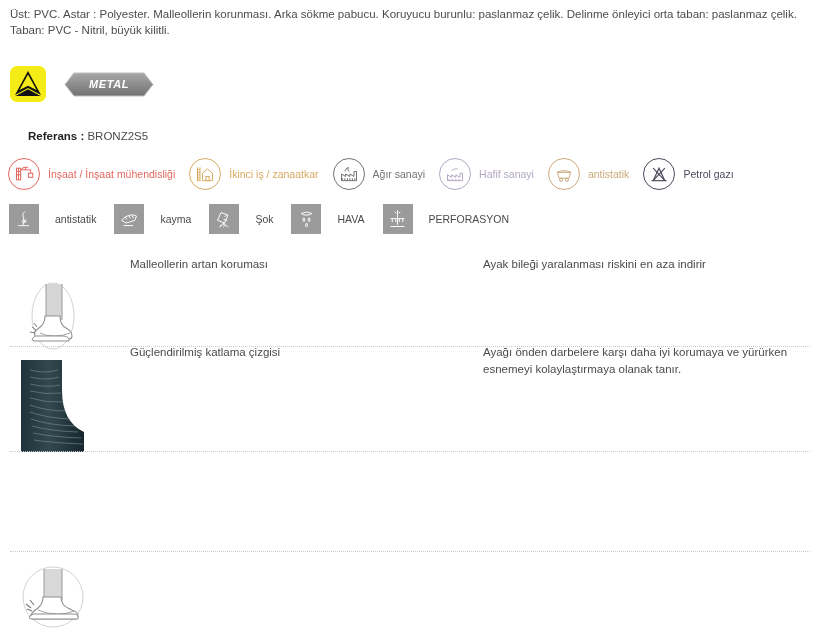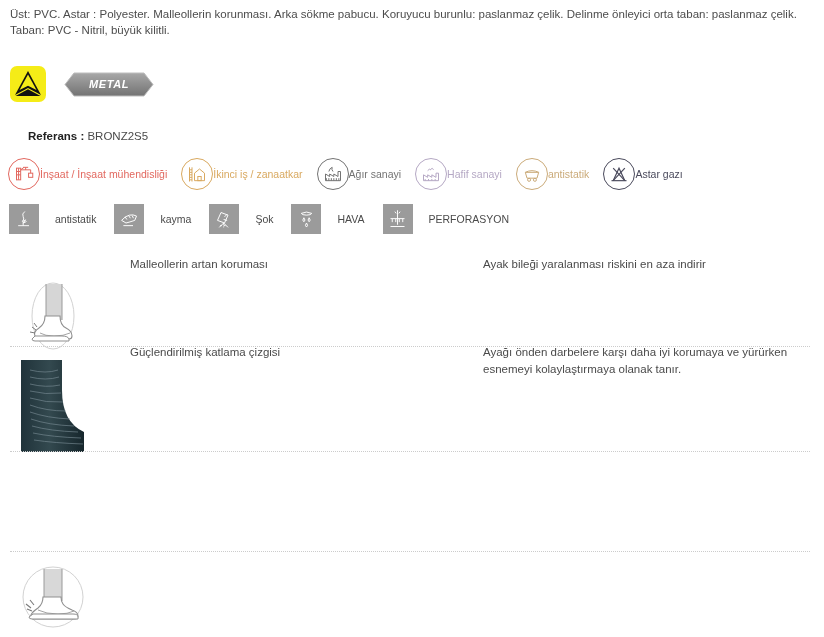--- a/index.html
+++ b/index.html
@@ -44,21 +44,21 @@
 
   
   .sectors { position:absolute; left:8px; top:158px; display:flex; align-items:center; }
   .sector { display:flex; align-items:center; margin-right:14px; }
   .sector .ring {
     width:32px; height:32px; border-radius:50%;
     border:1px solid currentColor; display:flex; align-items:center; justify-content:center;
     flex:0 0 auto;
   }
   .sector .ring svg { display:block; }
-  .sector .slabel { font-size:10.5px; white-space:nowrap; }
+  .sector .slabel { margin-left:8px; font-size:10.5px; white-space:nowrap; }
 
   
   .props { position:absolute; left:9px; top:204px; display:flex; align-items:center; }
   .prop { display:flex; align-items:center; margin-right:18px; }
   .prop .box {
     width:30px; height:30px; background:#9b9b9b;
     display:flex; align-items:center; justify-content:center; flex:0 0 auto;
   }
   .prop .plabel { margin-left:16px; font-size:10.5px; color:#4a4a4a; white-space:nowrap; }
 
@@ -179,21 +179,21 @@
 
   <div class="sector" style="color:#4a4a5c">
     <span class="ring">
       <svg width="20" height="20" viewBox="0 0 24 24" fill="none" stroke="currentColor" stroke-width="1.4">
         <path d="M5 20 L12 5 L19 20"></path>
         <path d="M5 20 L19 5"></path>
         <path d="M19 20 L5 5"></path>
         <path d="M3 20 h18"></path>
       </svg>
     </span>
-    <span class="slabel">Astar gazı</span>
+    <span class="slabel">Petrol gazı</span>
   </div>
 
 </div>
 
 <div class="props">
 
   <div class="prop">
     <span class="box">
       <svg width="20" height="20" viewBox="0 0 24 24" fill="none" stroke="#ffffff" stroke-width="1.1">
         <path d="M13 3 q-4 3 -2 6 q2 3 -1 6"></path>

